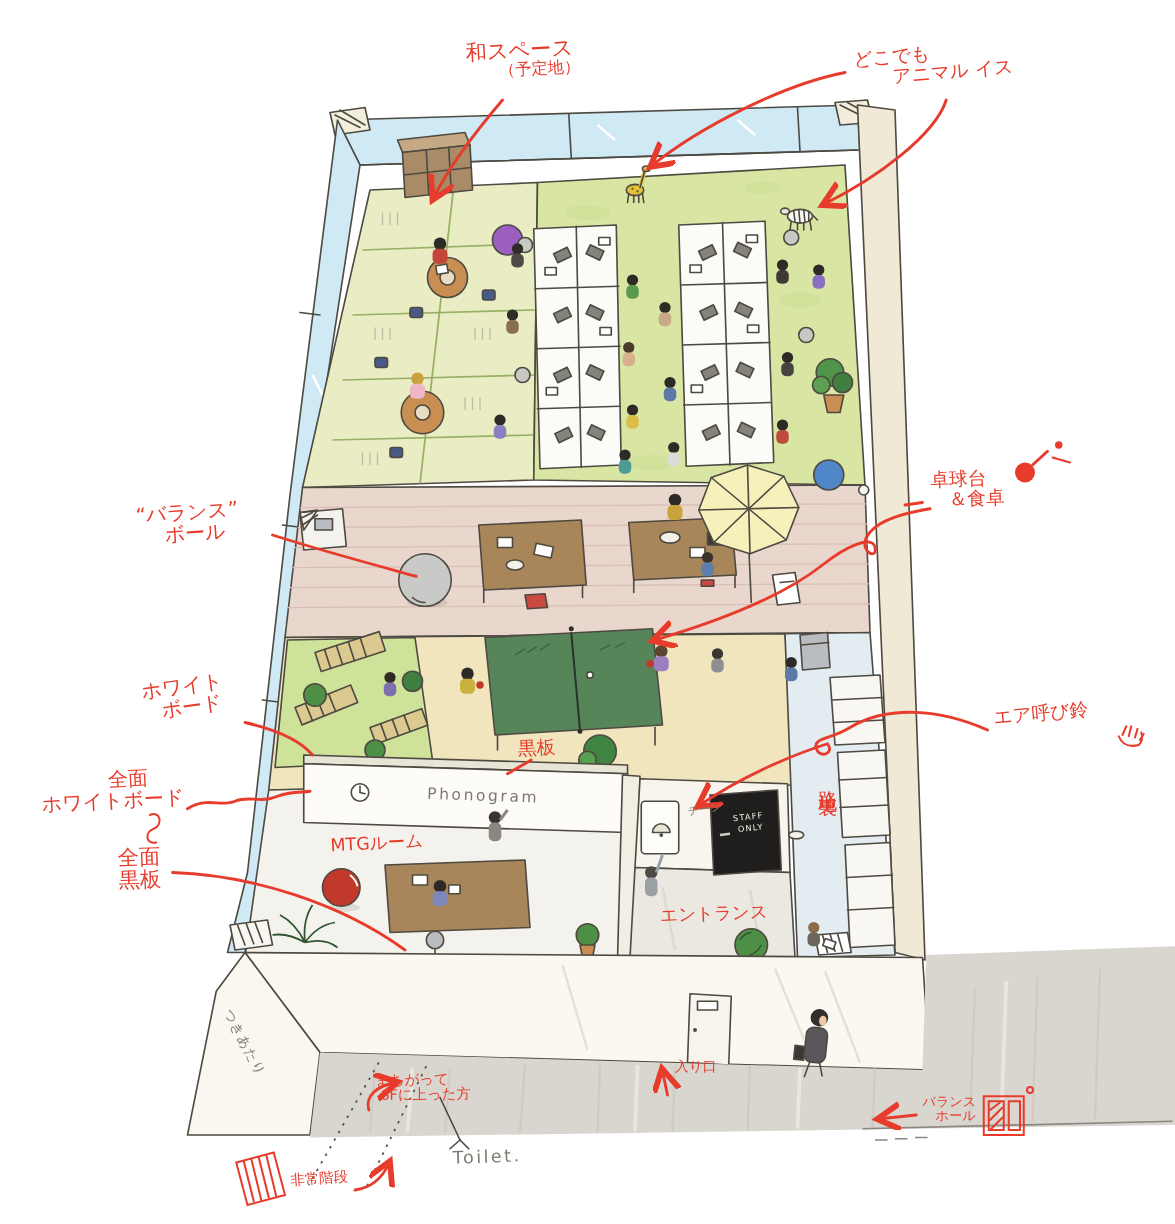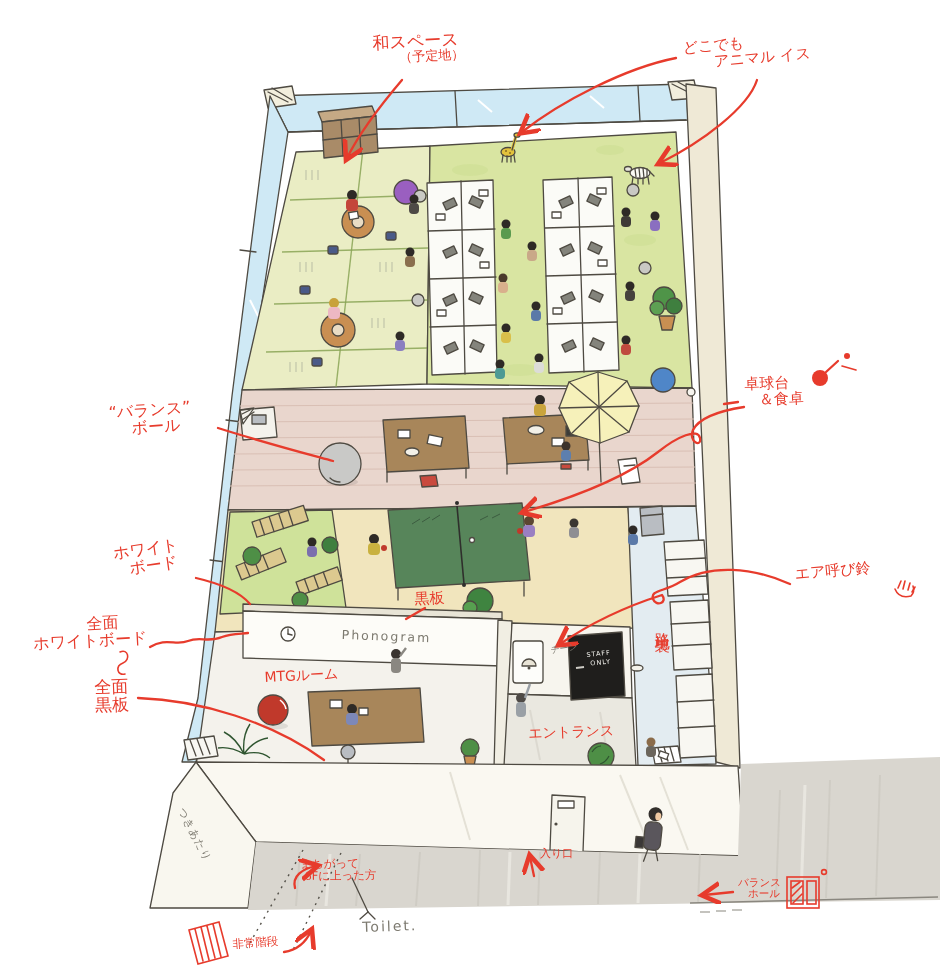--- a/index.html
+++ b/index.html
@@ -679,21 +679,21 @@
 <div class="note" style="left:528px;top:726px;--rot:-2deg;font-size:14px;">エントランス</div>
 
 <div class="note" style="left:794px;top:566px;--rot:-5deg;font-size:15px;">エア呼び鈴</div>
 
 <div class="note" style="left:654px;top:620px;font-size:15px;writing-mode:vertical-rl;text-orientation:upright;letter-spacing:3px;">路地裏</div>
 
 <div class="note" style="left:540px;top:848px;font-size:11px;">入り口</div>
 
 <div class="note" style="left:738px;top:877px;font-size:10.5px;">
   <span>バランス</span>
-  <span style="margin-left:10px;">ホール</span>
+  <span style="margin-left:10px;text-align:center;">ホール</span>
 </div>
 
 <div class="note" style="left:300px;top:858px;--rot:-1deg;font-size:11.5px;">
   <span>まちがって</span>
   <span style="margin-left:4px;">6Fに上った方</span>
 </div>
 
 <div class="note" style="left:232px;top:938px;--rot:-4deg;font-size:11.5px;">非常階段</div>
 
 <div class="note pencil" style="left:362px;top:920px;--rot:-2deg;font-size:14px;letter-spacing:2px;">Toilet.</div>

